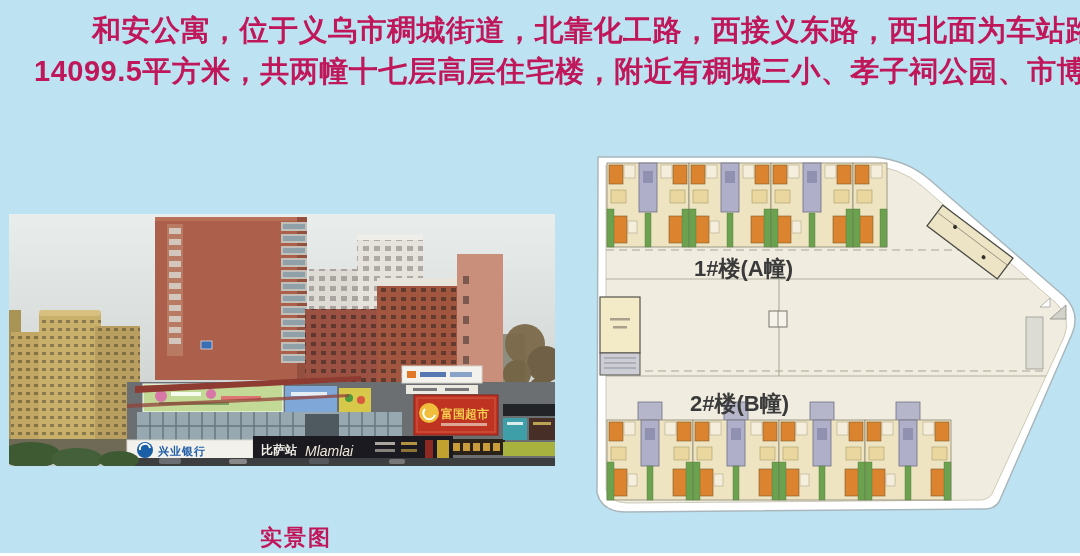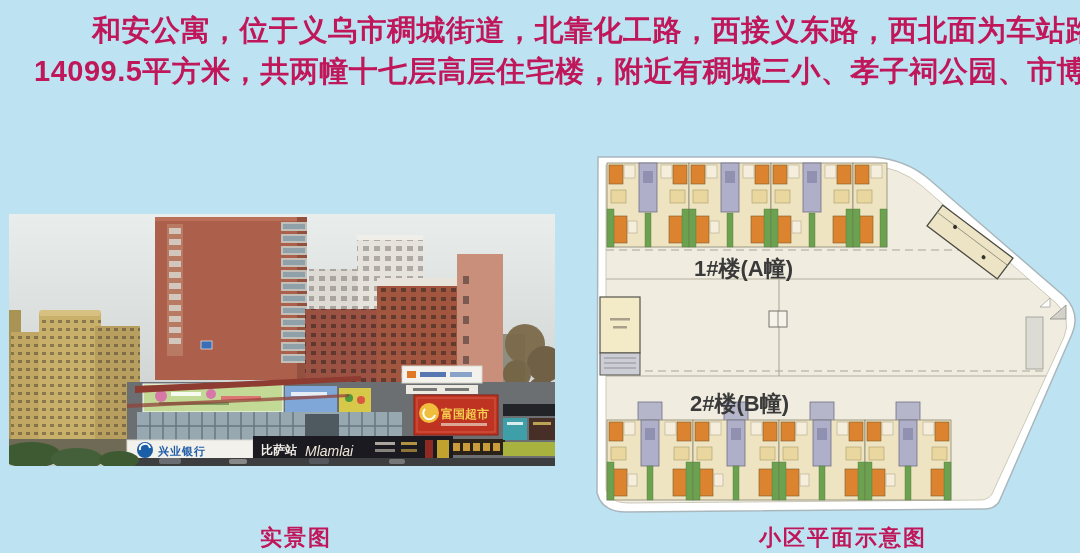--- a/index.html
+++ b/index.html
@@ -454,16 +454,15 @@
             <rect x="79" y="60" width="7" height="38" fill="#6CA14F" stroke="#4E7A38" stroke-width="0.4"></rect>
           </g>
         </g>
 
       <text x="694" y="276" font-size="22" font-weight="600" fill="#3A3A3A">1#楼(A幢)</text>
       <text x="690" y="411" font-size="22" font-weight="600" fill="#3A3A3A">2#楼(B幢)</text>
     </svg>
   </div>
 
   <div id="cap-photo" class="caption">实景图</div>
-  <div id="cap-plan" class="caption">小区平面示意图</div>
 
   <div id="bottom-strip"></div>
 </div>
 
 </body></html>

